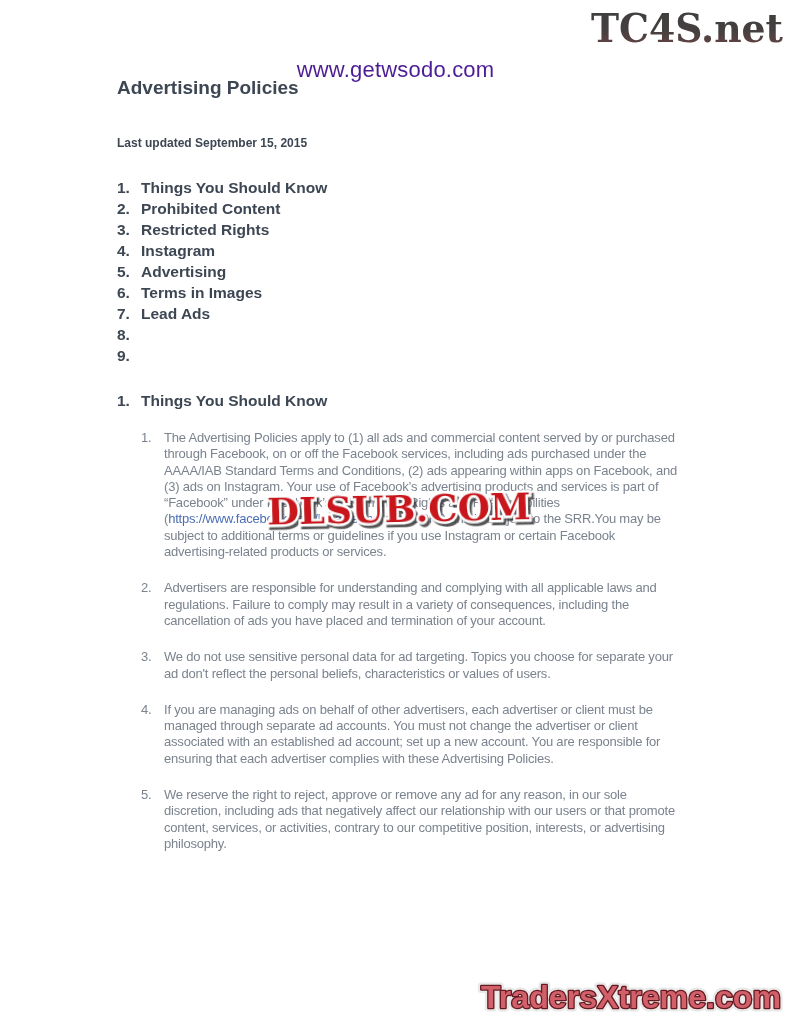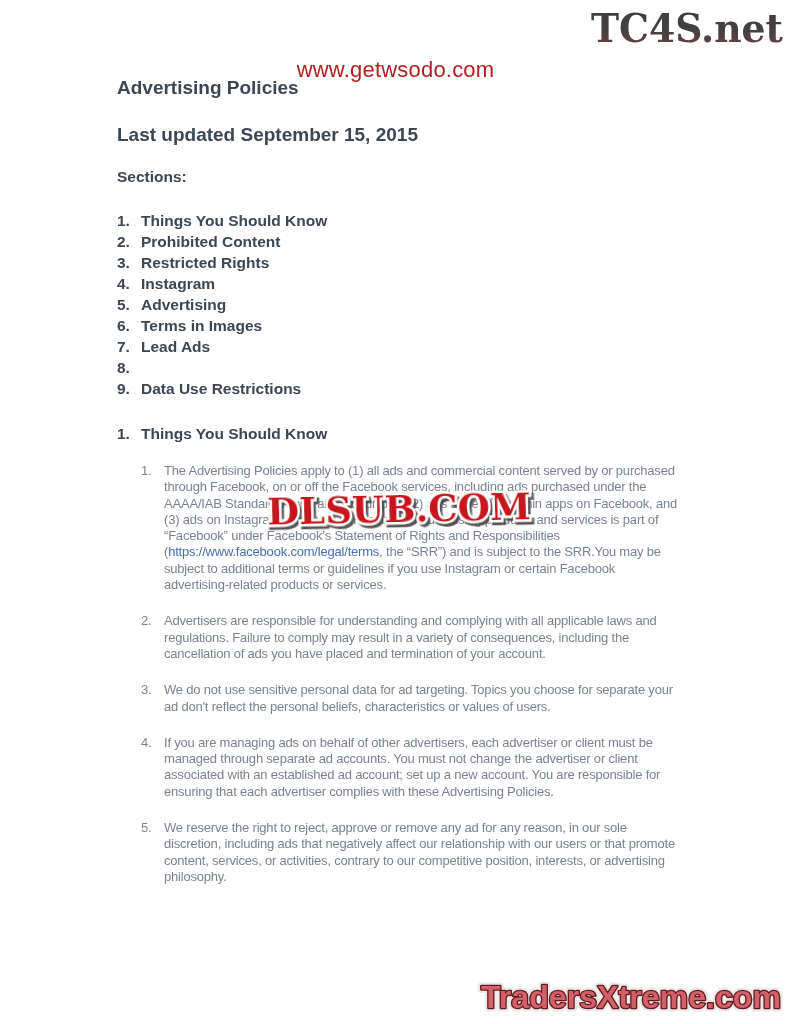--- a/index.html
+++ b/index.html
@@ -17,21 +17,21 @@
     top: 2px;
     right: 2px;
   }
   .getwsodo {
     position: absolute;
     top: 57px;
     left: 0;
     width: 791px;
     text-align: center;
     font-size: 22px;
-    color: #b91c1c;
+    color: #4c1d95;
     letter-spacing: 0.2px;
   }
   .dlsub-stamp {
     position: absolute;
     left: 254px;
     top: 482px;
     transform: rotate(-1.2deg);
   }
   .traders-logo {
     position: absolute;
@@ -46,22 +46,22 @@
     top: 76px;
     width: 566px;
     color: #3d4753;
   }
   .title {
     font-size: 19px;
     font-weight: bold;
     line-height: 23px;
   }
   .last-updated {
-    margin-top: 26px;
-    font-size: 19px;
+    margin-top: 35px;
+    font-size: 12px;
     font-weight: bold;
     line-height: 19px;
   }
   .sections-label {
     margin-top: 23px;
     font-size: 15.5px;
     font-weight: bold;
     line-height: 19px;
   }
   .toc {
@@ -118,21 +118,20 @@
   <text x="100" y="40" text-anchor="middle" font-family="DejaVu Serif, serif" font-size="40" font-weight="bold" fill="url(#tcGrad)" textLength="192" lengthAdjust="spacingAndGlyphs">TC4S.net</text>
 </svg>
 
 <div class="getwsodo">www.getwsodo.com</div>
 
 <div class="content">
   <h1 class="title">Advertising Policies</h1>
 
   <div class="last-updated">Last updated September 15, 2015</div>
 
-  <div class="sections-label">Sections:</div>
 
   <div class="toc">
     <div class="toc-item">
       <span class="num">1.</span>
       <span class="lbl">Things You Should Know</span>
     </div>
     <div class="toc-item">
       <span class="num">2.</span>
       <span class="lbl">Prohibited Content</span>
     </div>
@@ -154,21 +153,20 @@
     </div>
     <div class="toc-item">
       <span class="num">7.</span>
       <span class="lbl">Lead Ads</span>
     </div>
     <div class="toc-item">
       <span class="num">8.</span>
     </div>
     <div class="toc-item">
       <span class="num">9.</span>
-      <span class="lbl">Data Use Restrictions</span>
     </div>
   </div>
 
   <div class="section-heading">
     <span class="num">1.</span>
     <span>Things You Should Know</span>
   </div>
 
   <div class="policy-list">
     <div class="policy-item">

